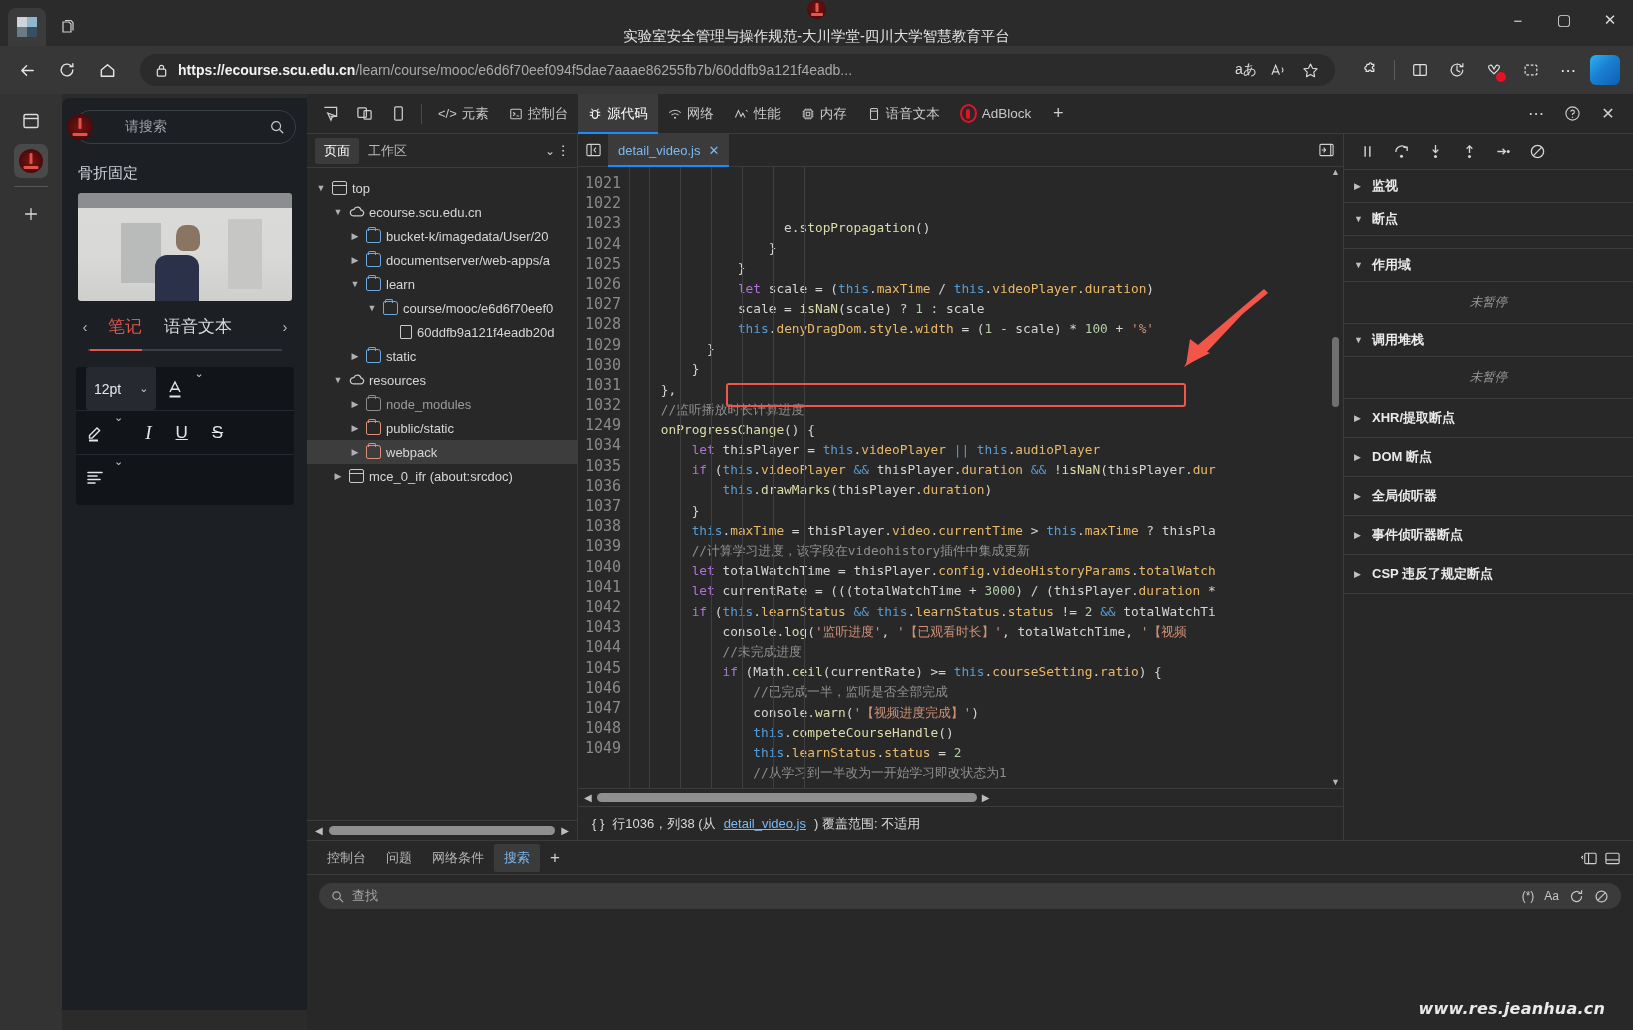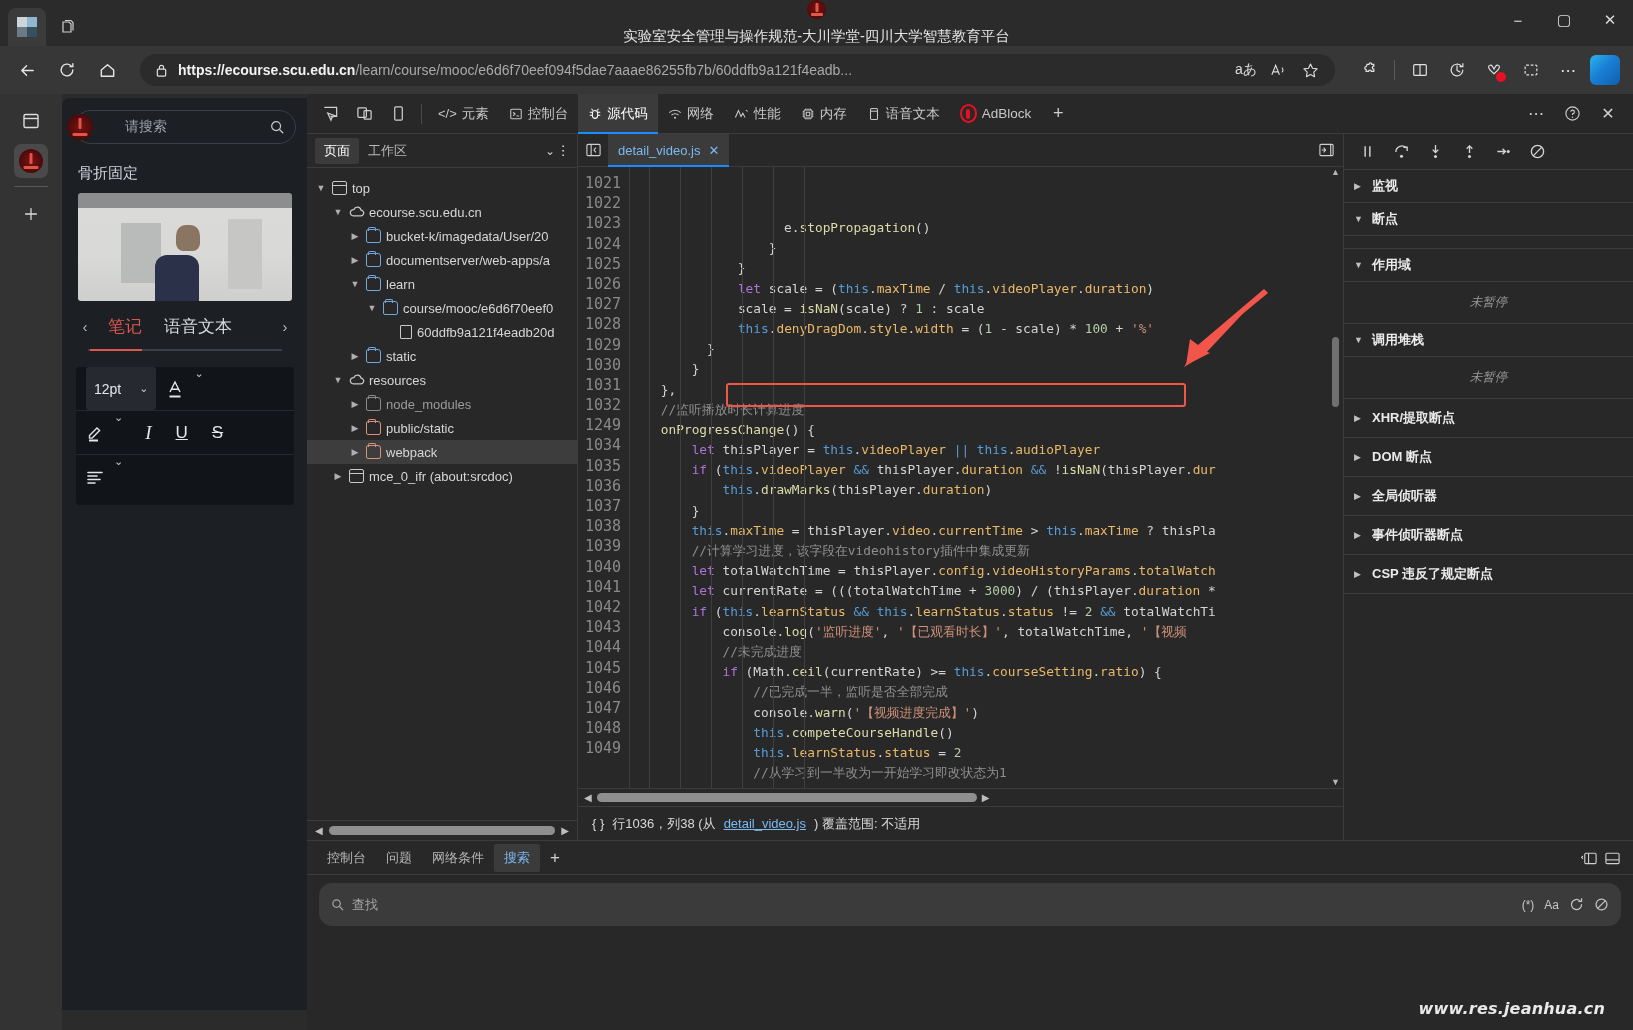--- a/index.html
+++ b/index.html
@@ -244,21 +244,21 @@
   .dbg-empty { text-align:center; font-size: 12.5px; color:#9a9a9a; font-style: italic; padding: 12px 0; }
 
   
   .drawer { height: 190px; background:#282828; border-top:1px solid #3c3c3c; }
   .dr-tabs { height: 34px; display:flex; align-items:center; padding-left: 10px; border-bottom:1px solid #3c3c3c; }
   .dr-tab { font-size: 13px; color:#b5b5b5; padding: 5px 10px; border-radius: 2px; }
   .dr-tab.active { background:#3b3b3b; color:#7cb9f2; }
   .dr-right { margin-left:auto; display:flex; align-items:center; gap:6px; padding-right:12px; color:#cfcfcf;}
   .dr-search { padding: 8px 12px; }
   .search-field {
-    height: 43px; background:#3b3b3b; border-radius:13px; display:flex; align-items:center;
+    height: 26px; background:#3b3b3b; border-radius:13px; display:flex; align-items:center;
     padding: 0 12px; gap: 8px; font-size: 13px; color:#a6a6a6;
   }
   .sf-right { margin-left:auto; display:flex; align-items:center; gap: 10px; color:#c6c6c6; font-size:12px; }
 
   .watermark {
     position: absolute; right: 28px; bottom: 12px;
     font-family: "DejaVu Sans", sans-serif; font-style: italic; font-weight: 600;
     font-size: 16px; color: #e9e9e9; letter-spacing: 0.2px;
   }
   svg { display:block; }

